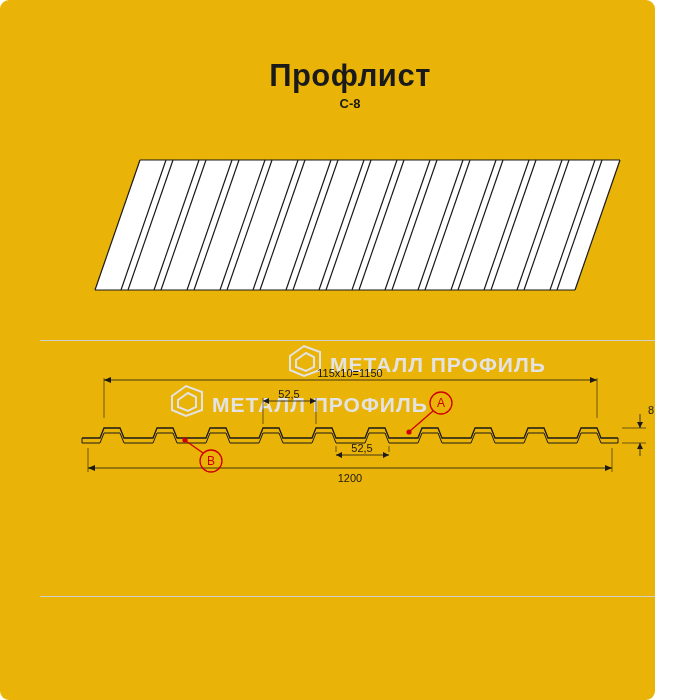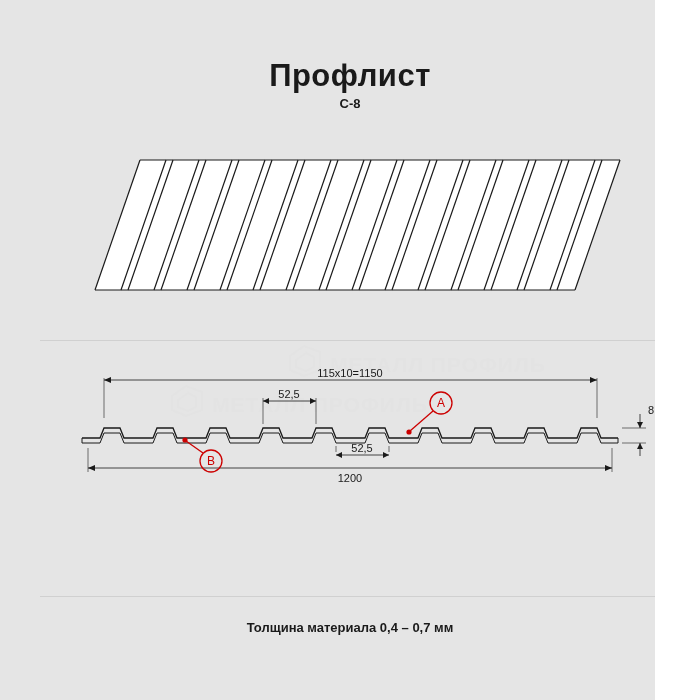--- a/index.html
+++ b/index.html
@@ -4,23 +4,24 @@
 <style>
   html, body {
     margin: 0;
     padding: 0;
     background: #ffffff;
   }
   #page {
     position: relative;
     width: 655px;
     height: 700px;
-    background: #e5e5e5;
+    background: #eab308;
     font-family: "Liberation Sans", sans-serif;
     overflow: hidden;
+    border-radius: 9px;
   }
   .title {
     position: absolute;
     top: 58px;
     left: 0;
     width: 700px;
     text-align: center;
     font-size: 31px;
     font-weight: bold;
     color: #1a1a1a;
@@ -240,15 +241,14 @@
     <g>
       <circle cx="211" cy="461" r="11" fill="none" stroke="#cc0000" stroke-width="1.3"></circle>
       <path d="M203,453 L186,441" stroke="#cc0000" stroke-width="1.3" fill="none"></path>
       <circle cx="185" cy="440" r="2.6" fill="#cc0000"></circle>
       <text class="callout-text" x="211" y="465" text-anchor="middle">B</text>
     </g>
   </svg>
 
   <div class="divider" id="divider-bottom"></div>
 
-  <div class="footer-note">Толщина материала 0,4 – 0,7 мм</div>
 
 </div>
 
 </body></html>

